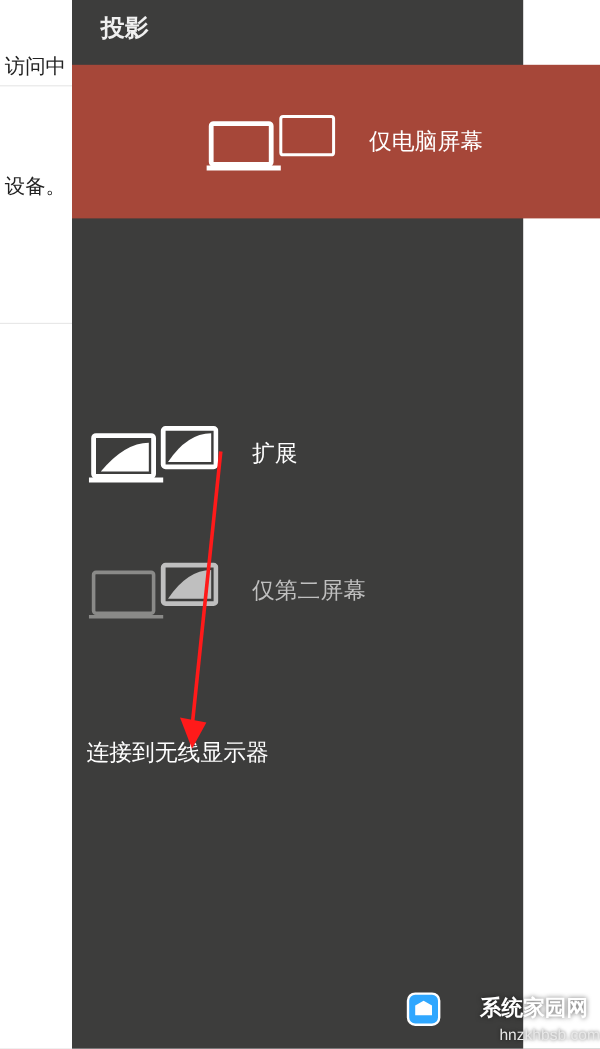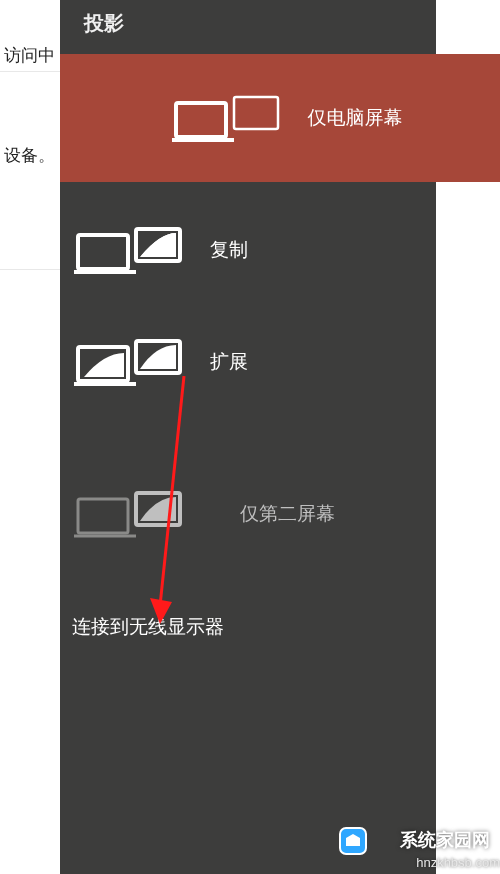--- a/index.html
+++ b/index.html
@@ -29,22 +29,22 @@
     position: absolute; left: 0; width: 440px; height: 128px;
     display: flex; align-items: center; cursor: pointer;
   }
   .opt.selected { background: #a64739; justify-content: center; }
   .opt .iconbox { width: 108px; height: 50px; margin-left: 14px; position: relative; }
   .opt .label { margin-left: 28px; font-size: 19px; color: #fff; }
   .opt.dim .label { color: #bfbfbf; }
 
   .opt1 { top: 54px; }
   .opt2 { top: 186px; }
-  .opt3 { top: 298px; }
-  .opt4 { top: 450px; gap: 30px; }
+  .opt3 { top: 314px; }
+  .opt4 { top: 428px; }
 
   .link-wireless {
     position: absolute; left: 12px; top: 614px; font-size: 19px; color: #fff;
     cursor: pointer;
   }
 
   
   .arrow {
     position: absolute; left: 150px; top: 376px; width: 40px; height: 254px; pointer-events: none;
   }
@@ -84,36 +84,20 @@
           <line x1="0" y1="47" x2="62" y2="47"></line>
         </g>
         <g fill="none" stroke="#fff" stroke-width="2.5">
           <rect x="62" y="4" width="44" height="32" rx="2"></rect>
         </g>
       </svg>
     </div>
     <div class="label">仅电脑屏幕</div>
   </div>
 
-  <div class="opt opt2">
-    <div class="iconbox">
-      <svg viewBox="0 0 108 50">
-        <g fill="none" stroke="#fff" stroke-width="4">
-          <rect x="4" y="10" width="50" height="34" rx="2"></rect>
-          <line x1="0" y1="47" x2="62" y2="47"></line>
-        </g>
-        <g stroke="#fff" stroke-width="4" fill="none">
-          <rect x="62" y="4" width="44" height="32" rx="2"></rect>
-          <path d="M66 32 Q86 8 102 8" fill="#fff" stroke="none"></path>
-          <path d="M66 32 L102 32 L102 8 Q86 8 66 32 Z" fill="#fff" stroke="none"></path>
-        </g>
-      </svg>
-    </div>
-    <div class="label">复制</div>
-  </div>
 
   <div class="opt opt3">
     <div class="iconbox">
       <svg viewBox="0 0 108 50">
         <g fill="none" stroke="#fff" stroke-width="4">
           <rect x="4" y="10" width="50" height="34" rx="2"></rect>
           <line x1="0" y1="47" x2="62" y2="47"></line>
           <path d="M10 40 L50 40 L50 16 Q30 16 10 40 Z" fill="#fff" stroke="none"></path>
         </g>
         <g stroke="#fff" stroke-width="4" fill="none">

